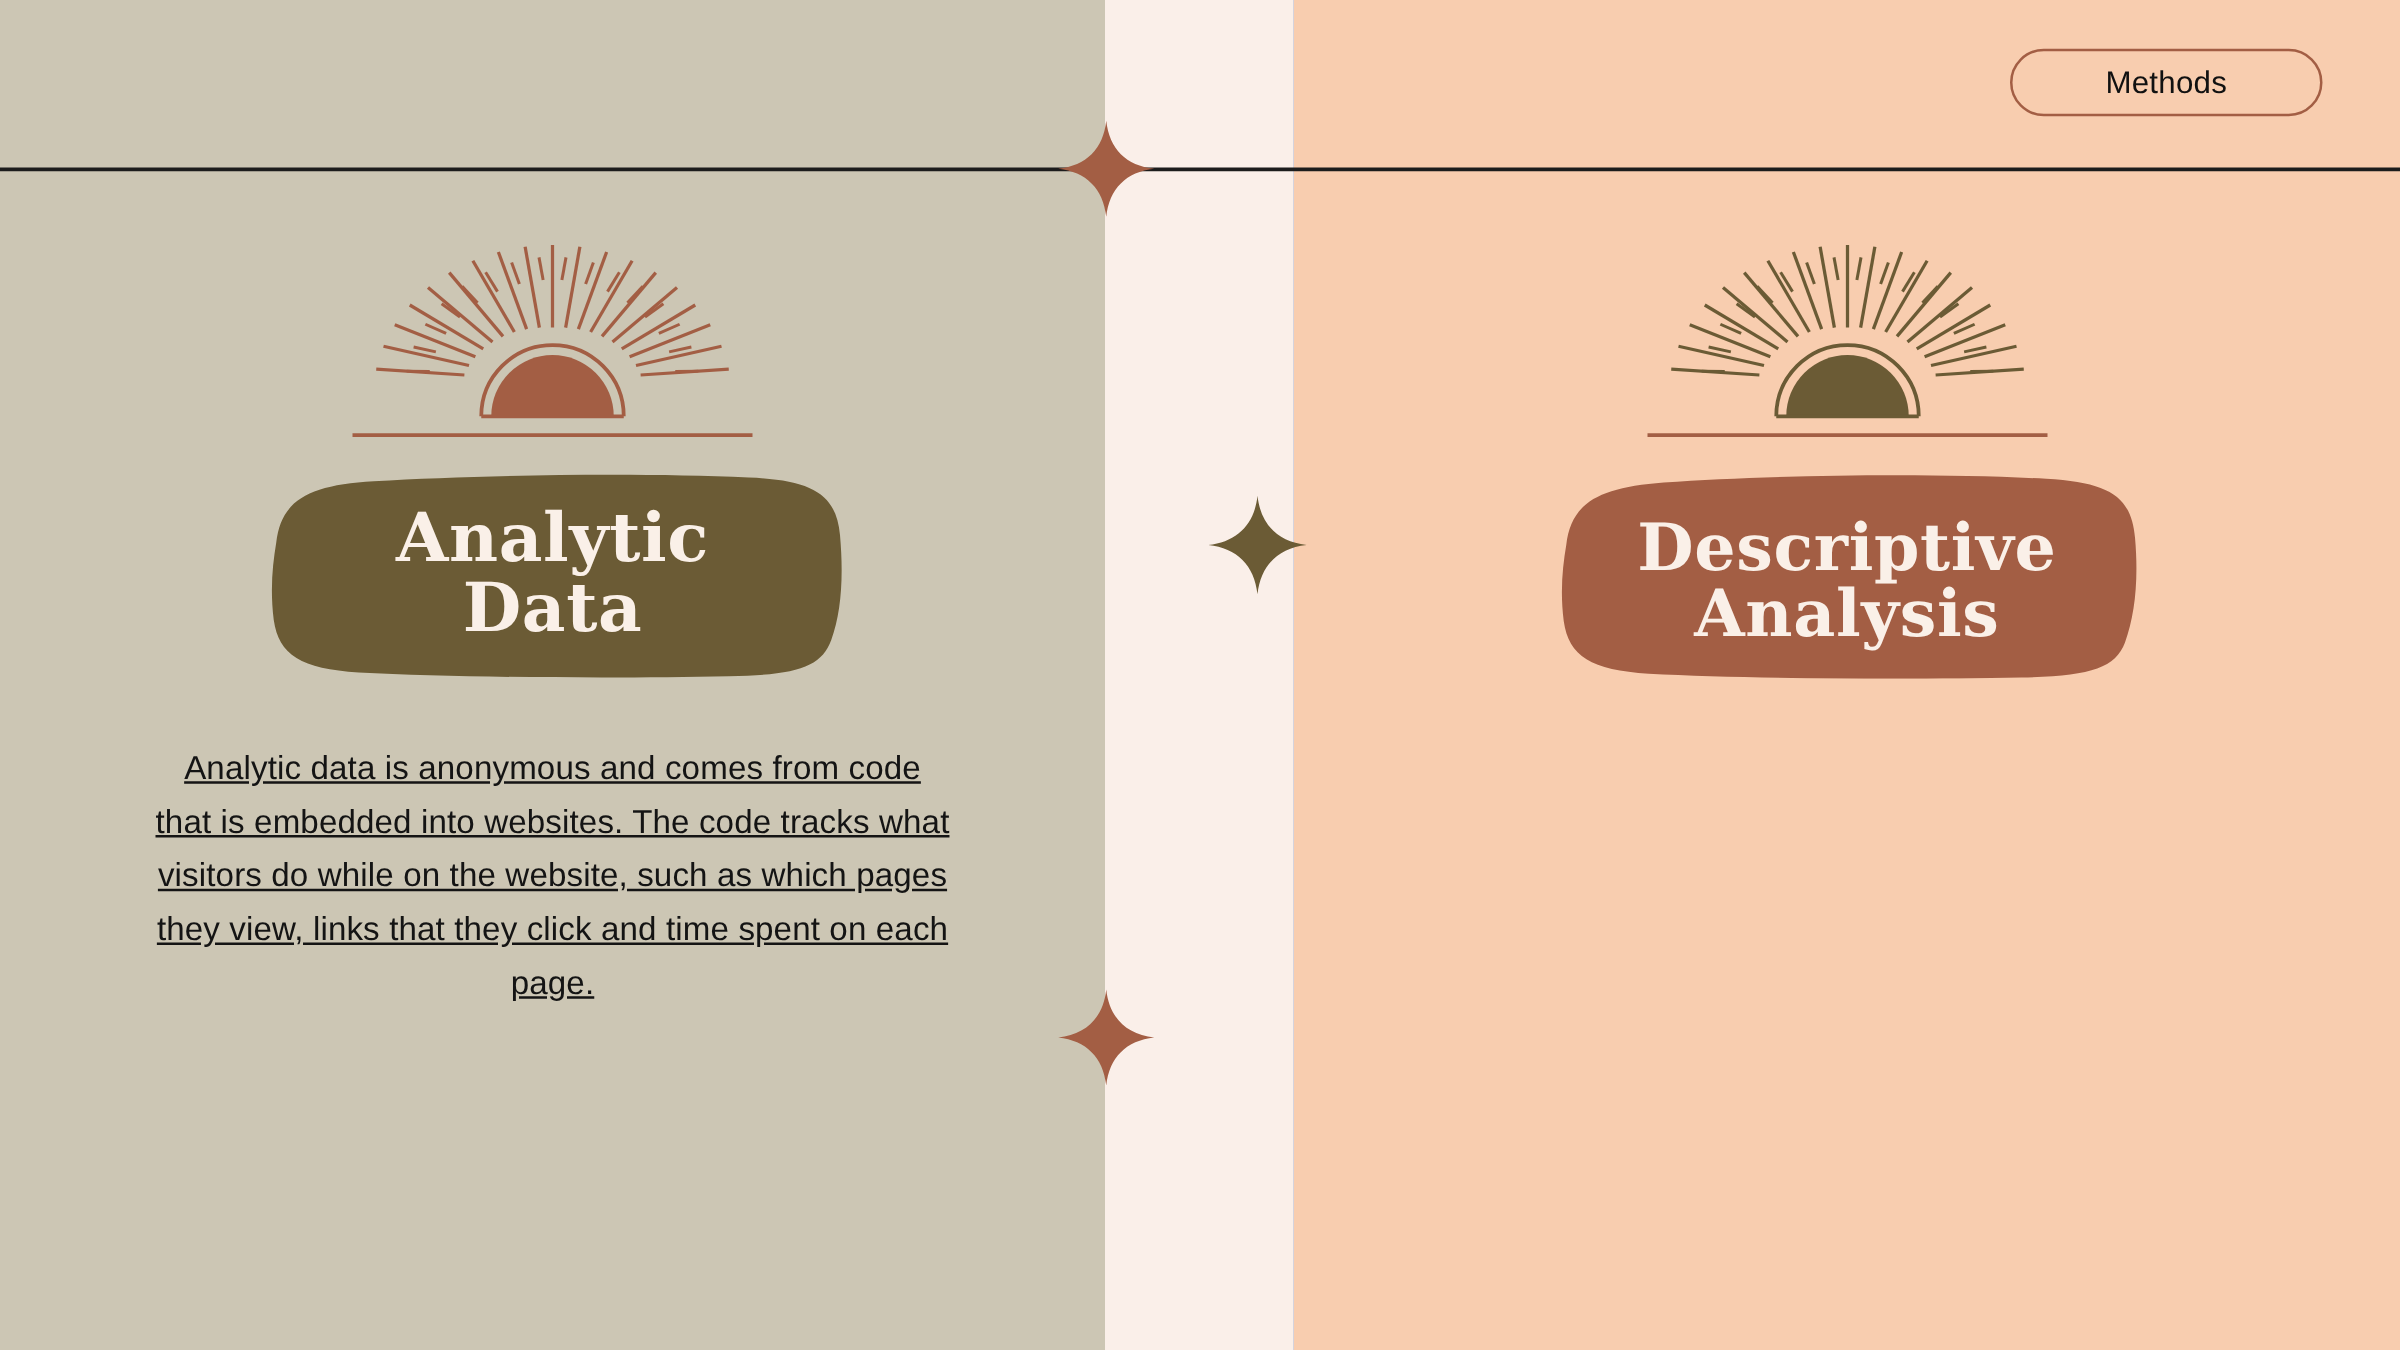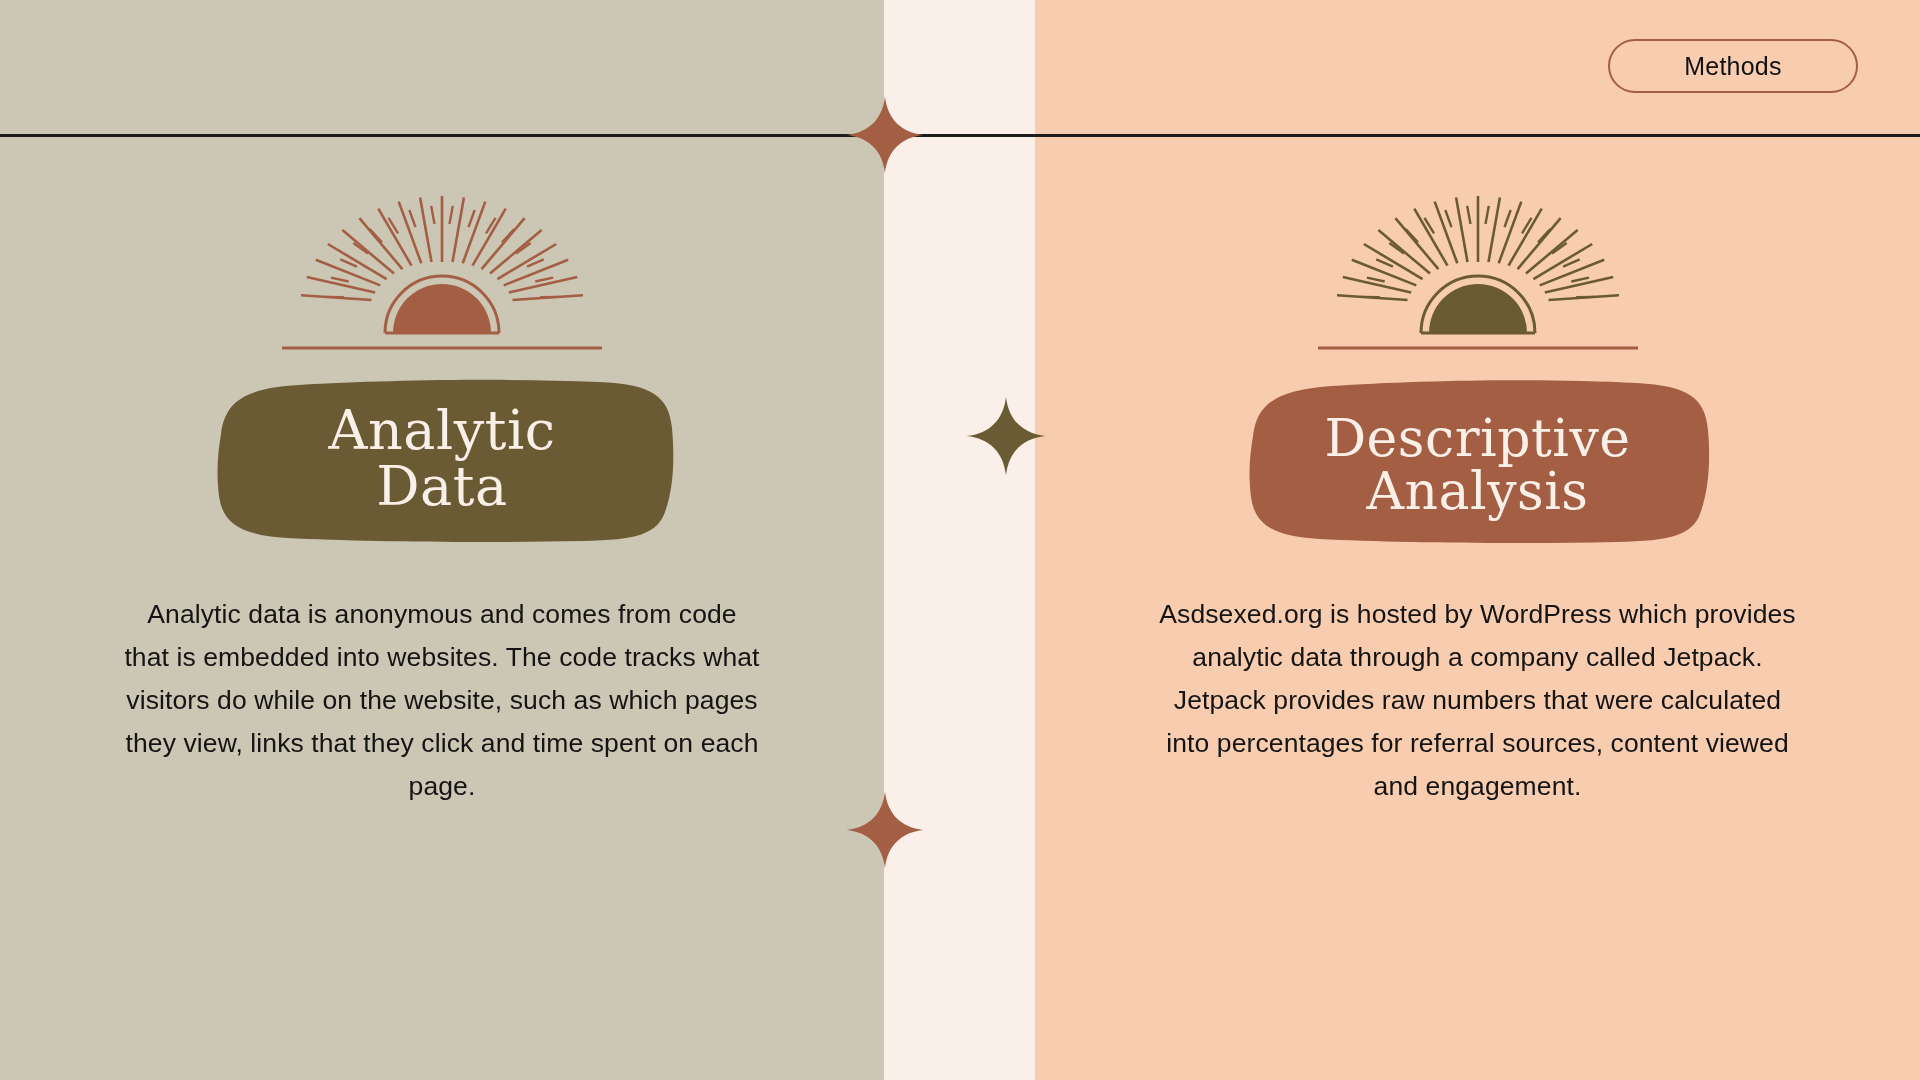--- a/index.html
+++ b/index.html
@@ -102,32 +102,34 @@
     position: relative;
     z-index: 2;
     font-family: "DejaVu Serif", "Liberation Serif", serif;
     color: #faf0e8;
     font-size: 54px;
     line-height: 1.02;
     text-align: center;
     letter-spacing: .5px;
     white-space: pre-line;
     padding-bottom: 4px;
+    font-weight: bold;
   }
   .blob-right .blob-text { font-size: 52px; margin-top: 13px; }
 
   
   .body-text {
     margin-top: 50px;
     width: 640px;
     text-align: center;
     color: #141414;
     font-size: 26.5px;
     line-height: 1.62;
     letter-spacing: .1px;
+    text-decoration: underline;
   }
   .panel-right .body-text { width: 640px; }
 </style>
 </head>
 <body>
 
 <div id="slide">
 
   <div class="col col-left"></div>
   <div class="col col-mid"></div>
@@ -287,16 +289,15 @@
           <path d="M10 58 C14 24 36 12 88 8 C176 2 300 0 394 5 C446 8 462 20 465 52
                    C468 86 465 114 457 136 C449 157 428 163 374 164
                    C278 166 156 165 76 161 C30 158 12 147 8 119
                    C5 95 7 76 10 58 Z" fill="#a35e44"></path>
         </svg>
       </div>
       <div class="blob-text">Descriptive
 Analysis</div>
     </div>
 
-    <div class="body-text">Asdsexed.org is hosted by WordPress which provides analytic data through a company called Jetpack. Jetpack provides raw numbers that were calculated into percentages for referral sources, content viewed and engagement.</div>
   </div>
 
 </div>
 
 </body></html>

